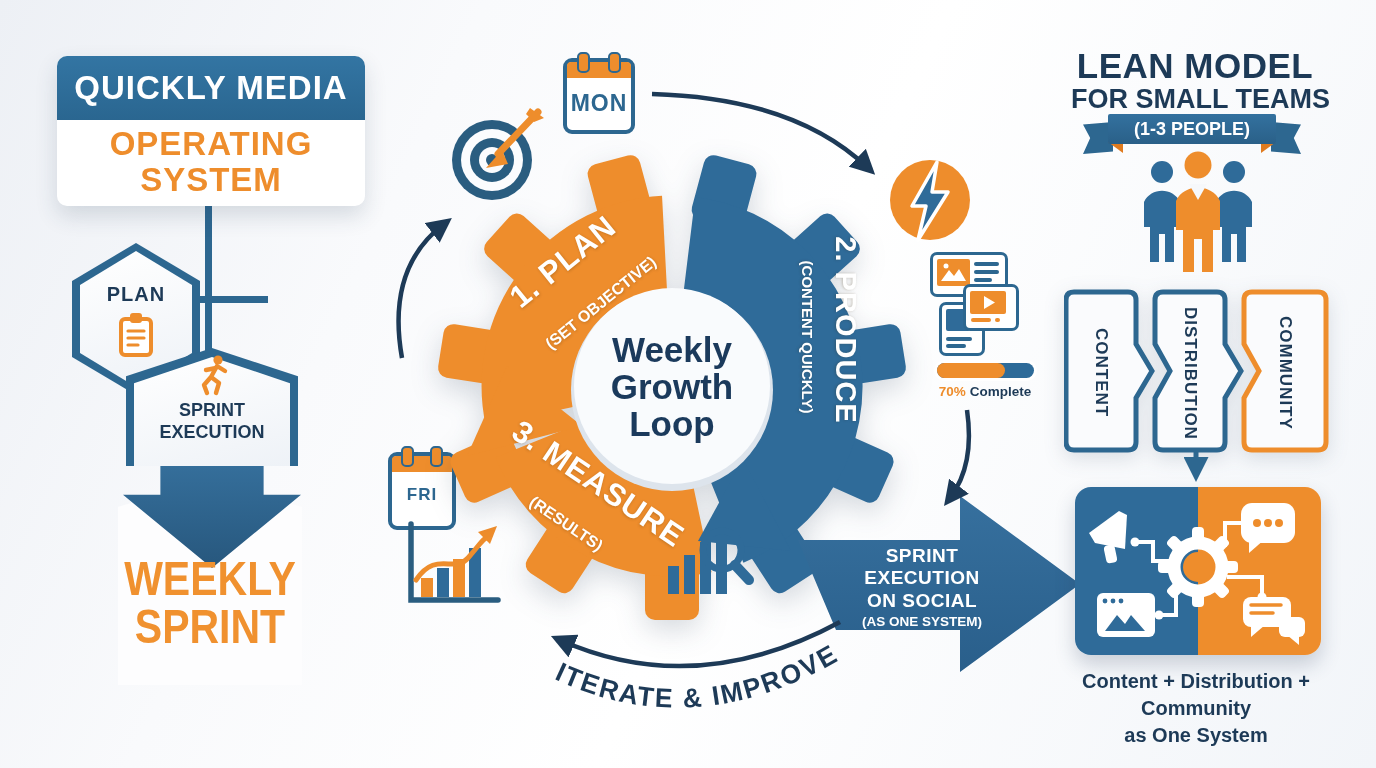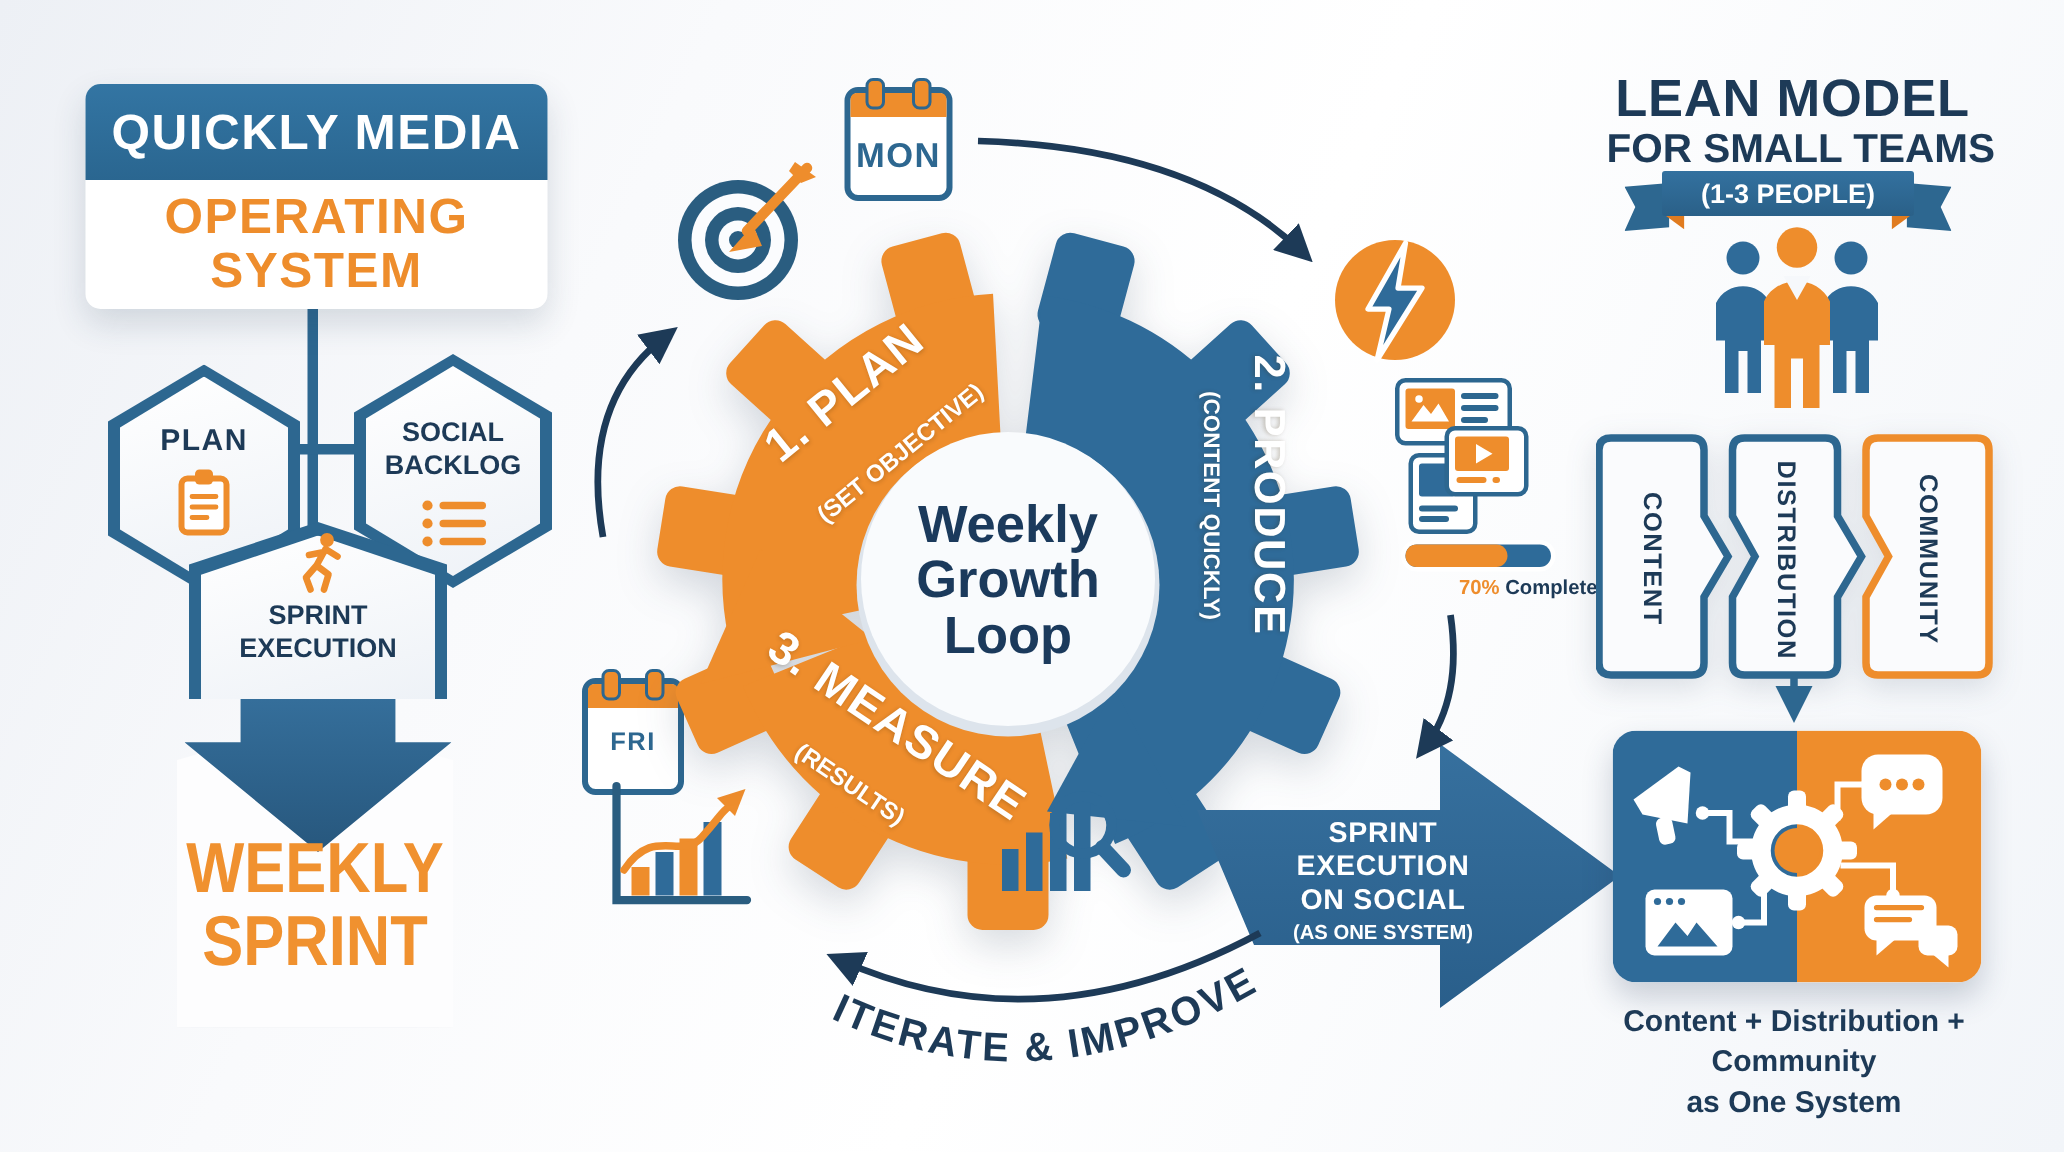--- a/index.html
+++ b/index.html
@@ -36,21 +36,21 @@
   
   .gear-text{position:absolute;color:#fff;font-weight:800;white-space:nowrap;text-shadow:0 1px 3px rgba(60,40,0,.25);}
   #center-label{left:572px;top:331px;width:200px;text-align:center;color:#1b3a5c;
     font-size:35px;font-weight:800;line-height:1.06;}
   
   .card{position:absolute;background:#fff;border:3.5px solid #2d6790;border-radius:7px;}
   .cline{position:absolute;height:3.5px;background:#2d6790;border-radius:2px;}
   #progress-track{left:937px;top:363px;width:97px;height:15px;background:#2e6b99;border-radius:8px;
     box-shadow:0 0 0 3px #fff;}
   #progress-fill{height:100%;background:#ee8d2c;border-radius:8px;}
-  #progress-label{left:905px;top:384px;width:160px;text-align:right;font-size:13.5px;font-weight:800;}
+  #progress-label{left:905px;top:384px;width:160px;text-align:center;font-size:13.5px;font-weight:800;}
   
   #sprint-arrow{left:798px;top:488px;width:285px;height:190px;background:linear-gradient(180deg,#37719f,#295e8a);
     clip-path:polygon(0px 52px,162px 52px,162px 8px,282px 96px,162px 184px,162px 142px,38px 142px);}
   #sprint-arrow-text{position:absolute;left:26px;top:57px;width:196px;text-align:center;color:#fff;}
   #sprint-arrow-text .l{font-size:19px;font-weight:800;line-height:1.18;letter-spacing:.5px;}
   #sprint-arrow-text .s{font-size:13.5px;font-weight:700;margin-top:2px;}
   
   #lean1{left:1060px;top:46px;width:270px;text-align:center;font-size:35px;font-weight:800;letter-spacing:.5px;}
   #lean2{left:1060px;top:84px;width:270px;text-align:right;font-size:27px;font-weight:800;}
   #ribbon{left:1108px;top:114px;width:168px;height:30px;background:linear-gradient(#33719f,#2a6088);
@@ -92,38 +92,20 @@
     <div class="hex-outer"></div>
     <div class="hex-inner"></div>
     <div class="hex-label" style="top:40px;font-size:20px;letter-spacing:1px;">PLAN</div>
     <svg class="abs" style="left:45px;top:68px;" width="38" height="48" viewBox="0 0 38 48">
       <rect x="4" y="8" width="30" height="36" rx="4" fill="#fff" stroke="#ee8d2c" stroke-width="4"></rect>
       <rect x="13" y="2" width="12" height="10" rx="3" fill="#ee8d2c"></rect>
       <path d="M11 20 H27 M11 27 H27 M11 34 H21" stroke="#ee8d2c" stroke-width="3.2" stroke-linecap="round"></path>
     </svg>
   </div>
 
-  <div class="hexa" style="left:236px;top:236px;width:132px;height:156px;">
-    <div class="hex-outer"></div>
-    <div class="hex-inner"></div>
-    <div class="hex-label" style="top:42px;font-size:18px;line-height:1.2;">
-      <div>SOCIAL</div>
-      <div>BACKLOG</div>
-    </div>
-    <svg class="abs" style="left:44px;top:96px;" width="46" height="34" viewBox="0 0 46 34">
-      <g fill="#ee8d2c">
-        <circle cx="5" cy="5" r="3.4"></circle>
-          <circle cx="5" cy="17" r="3.4"></circle>
-          <circle cx="5" cy="29" r="3.4"></circle>
-        <rect x="13" y="2.5" width="31" height="5" rx="2.5"></rect>
-        <rect x="13" y="14.5" width="31" height="5" rx="2.5"></rect>
-        <rect x="13" y="26.5" width="31" height="5" rx="2.5"></rect>
-      </g>
-    </svg>
-  </div>
 
   <div class="hexa" style="left:126px;top:348px;width:172px;height:118px;">
     <div class="pent-outer"></div>
     <div class="pent-inner"></div>
     <svg class="abs" style="left:69px;top:6px;" width="36" height="44" viewBox="0 0 36 44">
       <circle cx="23" cy="6" r="4.6" fill="#ee8d2c"></circle>
       <path d="M22 12 L16 23 M22 12 L30 17 M21 14 L11 16 M16 23 L24 29 L21 39 M16 23 L9 31 L12 39" stroke="#ee8d2c" stroke-width="4.4" stroke-linecap="round" stroke-linejoin="round" fill="none"></path>
     </svg>
     <div class="hex-label" style="top:52px;font-size:18px;line-height:1.2;">
       <div>SPRINT</div>

